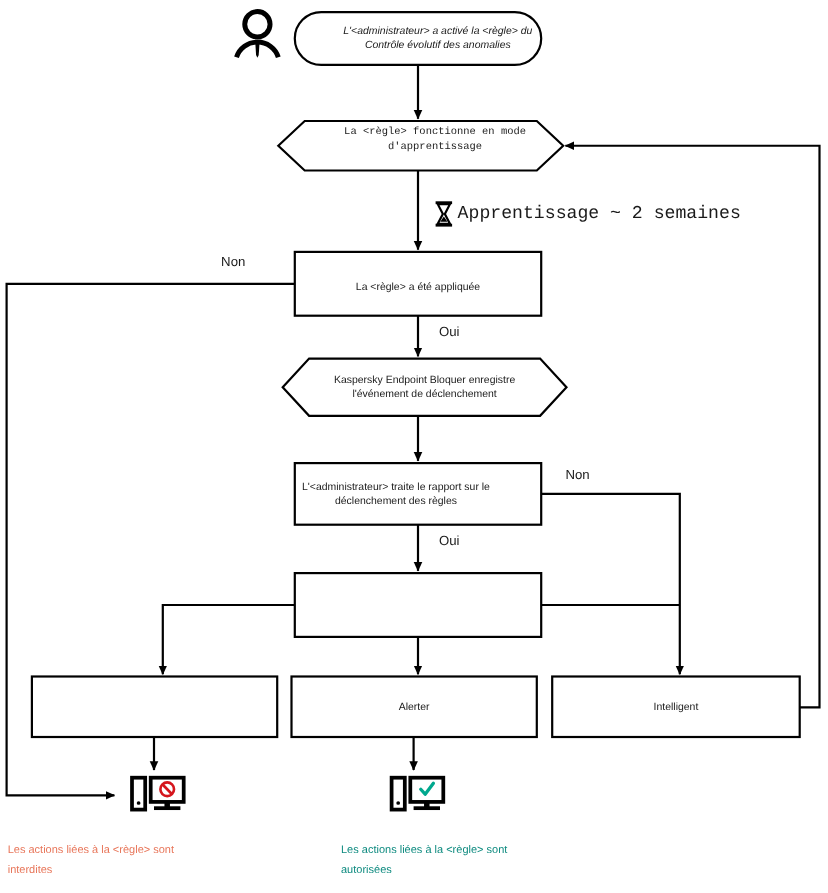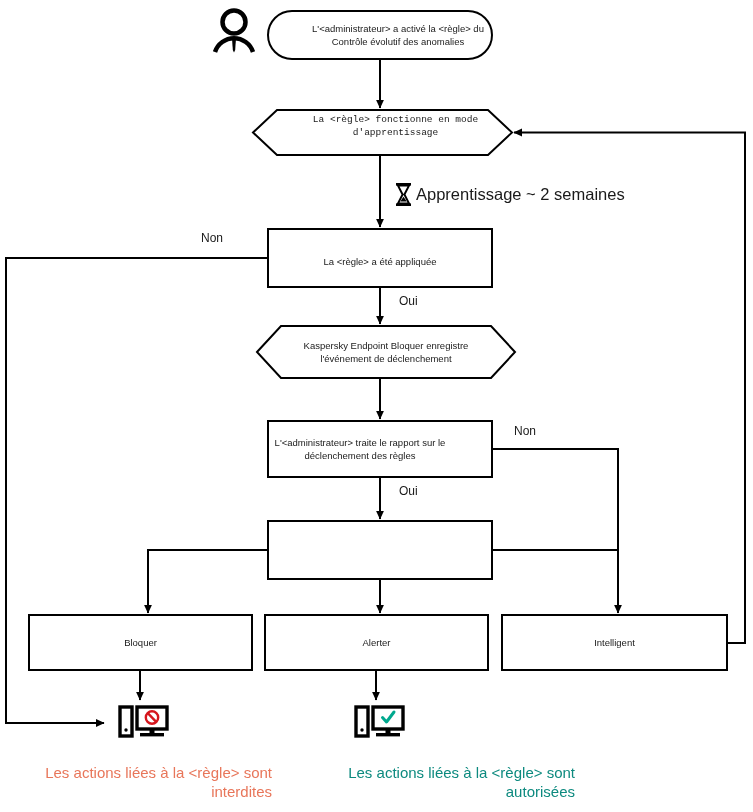--- a/index.html
+++ b/index.html
@@ -45,27 +45,27 @@
     font-size: 12px;
     line-height: 17px;
     font-family: "Liberation Sans", sans-serif;
     white-space: nowrap;
   }
   .timer-label {
     position: absolute;
     color: #1a1a1a;
     font-size: 16.5px;
     line-height: 20px;
-    font-family: Liberation Sans, sans-serif;
+    font-family: Liberation Mono, monospace;
     white-space: nowrap;
   }
   .caption {
     position: absolute;
-    text-align: right;
-    font-size: 15px;
+    text-align: left;
+    font-size: 10px;
     line-height: 19px;
     font-family: "Liberation Sans", sans-serif;
     white-space: pre-line;
   }
   .caption-forbidden { color: #e8765a; }
   .caption-allowed { color: #0d8a7f; }
 </style>
 </head>
 <body>
 
@@ -146,35 +146,34 @@
     <g>
       <rect x="356" y="707" width="12" height="29" fill="none" stroke="#000000" stroke-width="3.4"></rect>
       <circle cx="362" cy="730" r="1.7" fill="#000000"></circle>
       <rect x="373" y="707" width="30" height="22" fill="none" stroke="#000000" stroke-width="3.4"></rect>
       <rect x="385.5" y="729" width="5" height="5" fill="#000000"></rect>
       <rect x="376" y="733" width="24" height="3.4" fill="#000000"></rect>
       <path d="M382.5,717.5 L386.5,722 L394,712" fill="none" stroke="#00a88e" stroke-width="3" stroke-linecap="round" stroke-linejoin="round"></path>
     </g>
   </svg>
 
-  <div class="node-label" style="left:270px; top:11px; width:256px; height:48px;">L'&lt;administrateur&gt; a activé la &lt;règle&gt; du
+  <div class="node-label" style="left:270px; top:11px; width:256px; height:48px;font-style:italic;">L'&lt;administrateur&gt; a activé la &lt;règle&gt; du
 Contrôle évolutif des anomalies</div>
 
   <div class="node-label" style="left:278px; top:110px; width:235px; height:31px;font-family:Liberation Mono, monospace;">La &lt;règle&gt; fonctionne en mode d'apprentissage</div>
 
   <div class="node-label" style="left:270px; top:229px; width:220px; height:64px;">La &lt;règle&gt; a été appliquée</div>
 
   <div class="node-label" style="left:270px; top:326px; width:232px; height:52px;">Kaspersky Endpoint Bloquer enregistre
 l'événement de déclenchement</div>
 
   <div class="node-label" style="left:270px; top:421px; width:180px; height:56px;">L'&lt;administrateur&gt; traite le rapport sur le
 déclenchement des règles</div>
 
 
-  <div class="node-label" style="left:30px; top:615px; width:221px; height:55px;">Bloquer</div>
 
   <div class="node-label" style="left:266px; top:615px; width:221px; height:55px;">Alerter</div>
 
   <div class="node-label" style="left:503px; top:615px; width:223px; height:55px;">Intelligent</div>
 
   <div class="timer-label" style="left:416px; top:184px;">Apprentissage ~ 2 semaines</div>
 
   <div class="edge-label" style="left:201px; top:230px;">Non</div>
 
   <div class="edge-label" style="left:399px; top:293px;">Oui</div>

